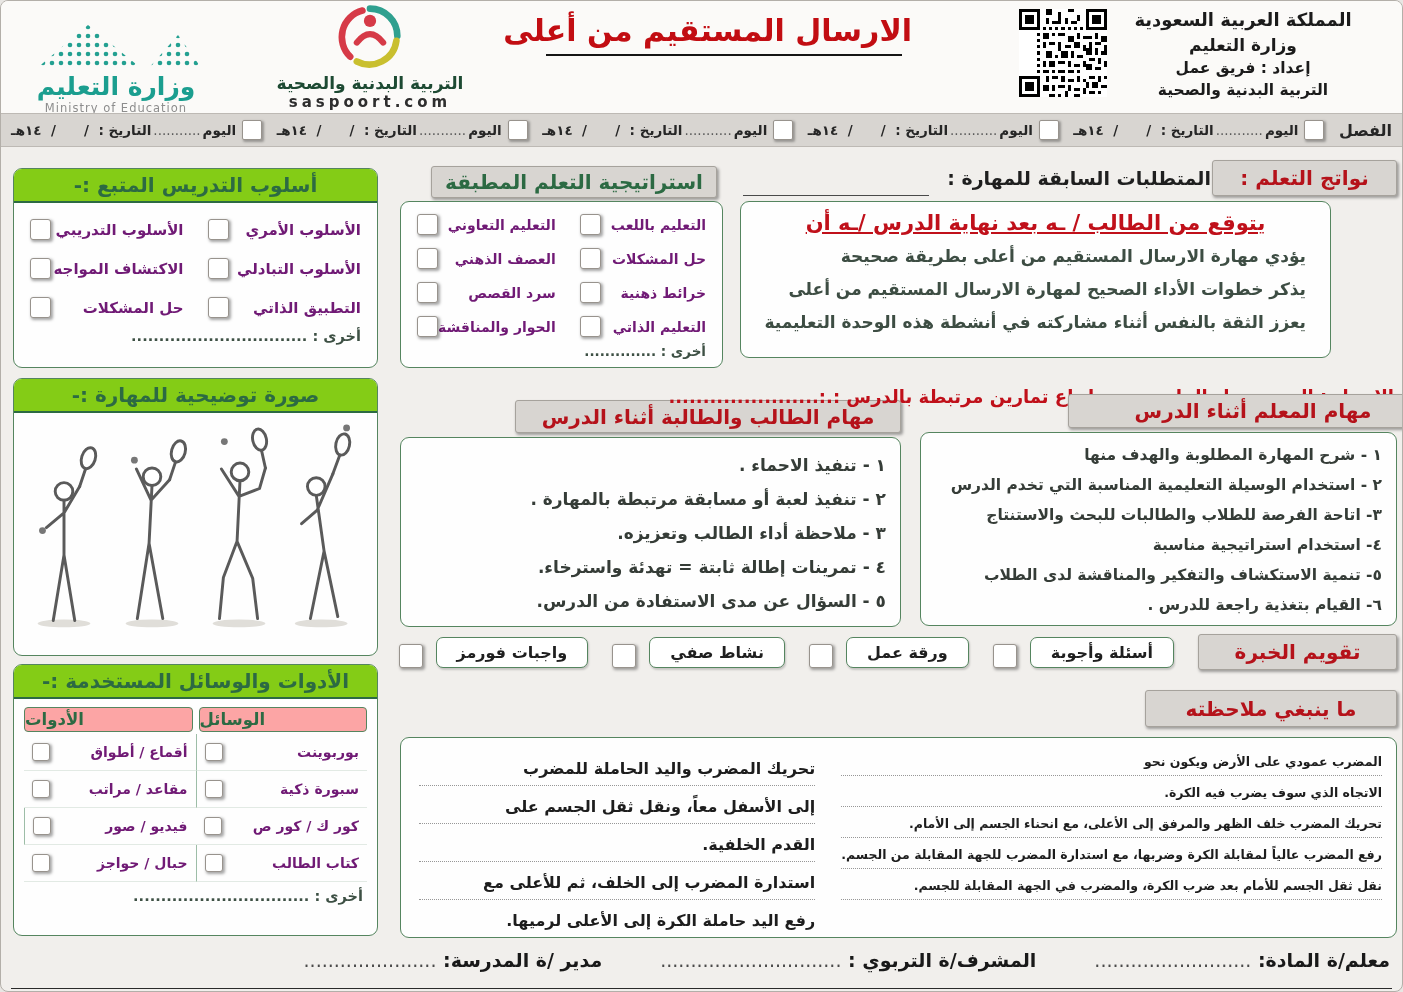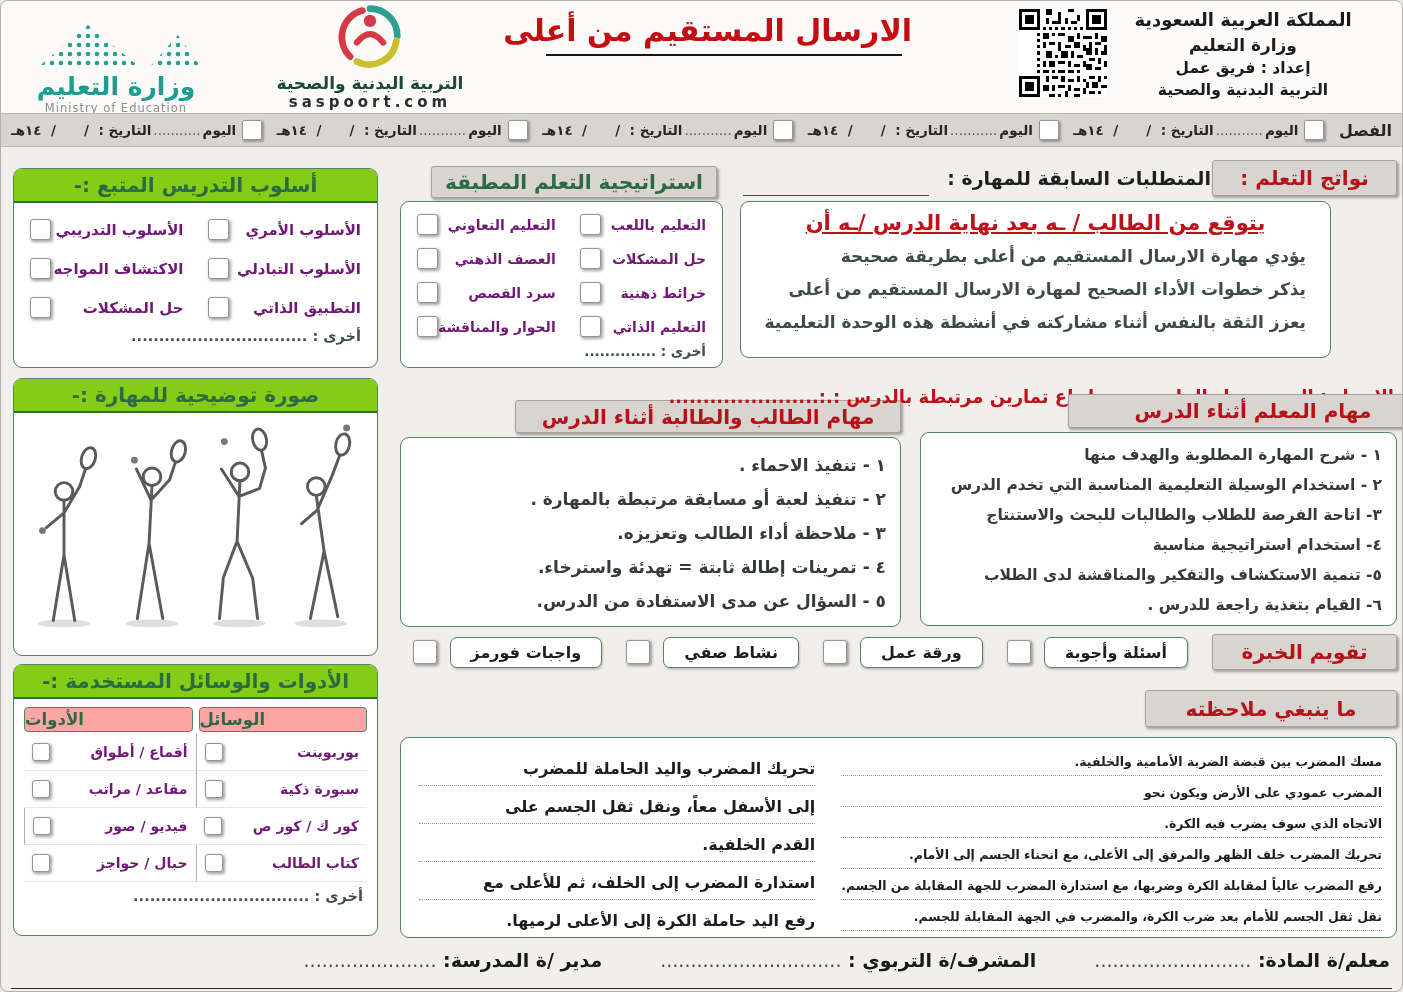--- a/index.html
+++ b/index.html
@@ -77,22 +77,22 @@
   .expect-line{text-align:right;padding-left:10px;padding-right:24px;font-size:17px;
     font-weight:bold;color:#3d4d43;line-height:33px;}
   .warmup{position:absolute;left:700px;top:361px;width:697px;text-align:right;
     color:#c0101a;font-weight:bold;font-size:18px;white-space:nowrap;padding-right:4px;margin-top:24px;}
   .task-line{text-align:right;font-weight:bold;color:#353c37;padding:0 14px 0 6px;}
   .teacher-lines{padding-top:7px;font-size:15.5px;line-height:30px;}
   .student-lines{padding-top:10px;font-size:17px;line-height:34px;color:#3d5044;}
   
   .eval-row{position:absolute;left:399px;top:631px;width:997px;height:40px;
     display:flex;align-items:center;gap:24px;}
-  .eval-header{position:static;flex:none;width:185px;height:36px;}
-  .eval-group{display:flex;align-items:center;gap:13px;flex:none;}
+  .eval-header{position:static;flex:none;width:199px;height:36px;}
+  .eval-group{display:flex;align-items:flex-end;gap:13px;flex:none;}
   .eval-opt{background:#fff;border:1.5px solid #55855f;border-radius:7px;padding:5px 20px;
     font-weight:bold;font-size:16px;color:#1f1f1f;box-shadow:1px 1.5px 2px rgba(0,0,0,.18);
     white-space:nowrap;}
   
   .notes-grid{display:grid;grid-template-columns:1fr 1fr;height:100%;}
   .notes-col{padding:10px 14px 0 10px;}
   .note-line{text-align:right;font-weight:bold;color:#1d1d1d;
     border-bottom:1.3px dotted #979797;white-space:nowrap;overflow:hidden;}
   .nr .note-line{font-size:12.5px;line-height:27px;margin-bottom:3px;}
   .nl{padding:14px 16px 0 18px;}
@@ -421,21 +421,20 @@
     <div class="eval-group">
       <span class="eval-opt">واجبات فورمز</span>
       <span class="cb cb-lg"></span>
     </div>
   </div>
 
   <div class="bar red" style="left:1144px;top:689px;width:252px;height:37px;">ما ينبغي ملاحظته</div>
   <div class="gbox" style="left:399px;top:736px;width:997px;height:201px;">
     <div class="notes-grid">
       <div class="notes-col nr">
-        <div class="note-line">مسك المضرب بين قبضة الضربة الأمامية والخلفية.</div>
         <div class="note-line">المضرب  عمودي  على  الأرض  ويكون  نحو</div>
         <div class="note-line">الاتجاه الذي سوف يضرب فيه الكرة.</div>
         <div class="note-line">تحريك المضرب خلف الظهر والمرفق إلى الأعلى، مع انحناء الجسم إلى الأمام.</div>
         <div class="note-line">رفع المضرب عالياً لمقابلة الكرة وضربها، مع استدارة المضرب للجهة المقابلة من الجسم.</div>
         <div class="note-line">نقل ثقل الجسم للأمام بعد ضرب الكرة، والمضرب في الجهة المقابلة للجسم.</div>
       </div>
       <div class="notes-col nl">
         <div class="note-line">تحريك المضرب واليد الحاملة للمضرب</div>
         <div class="note-line">إلى الأسفل معاً، ونقل ثقل الجسم على</div>
         <div class="note-line">القدم الخلفية.</div>

